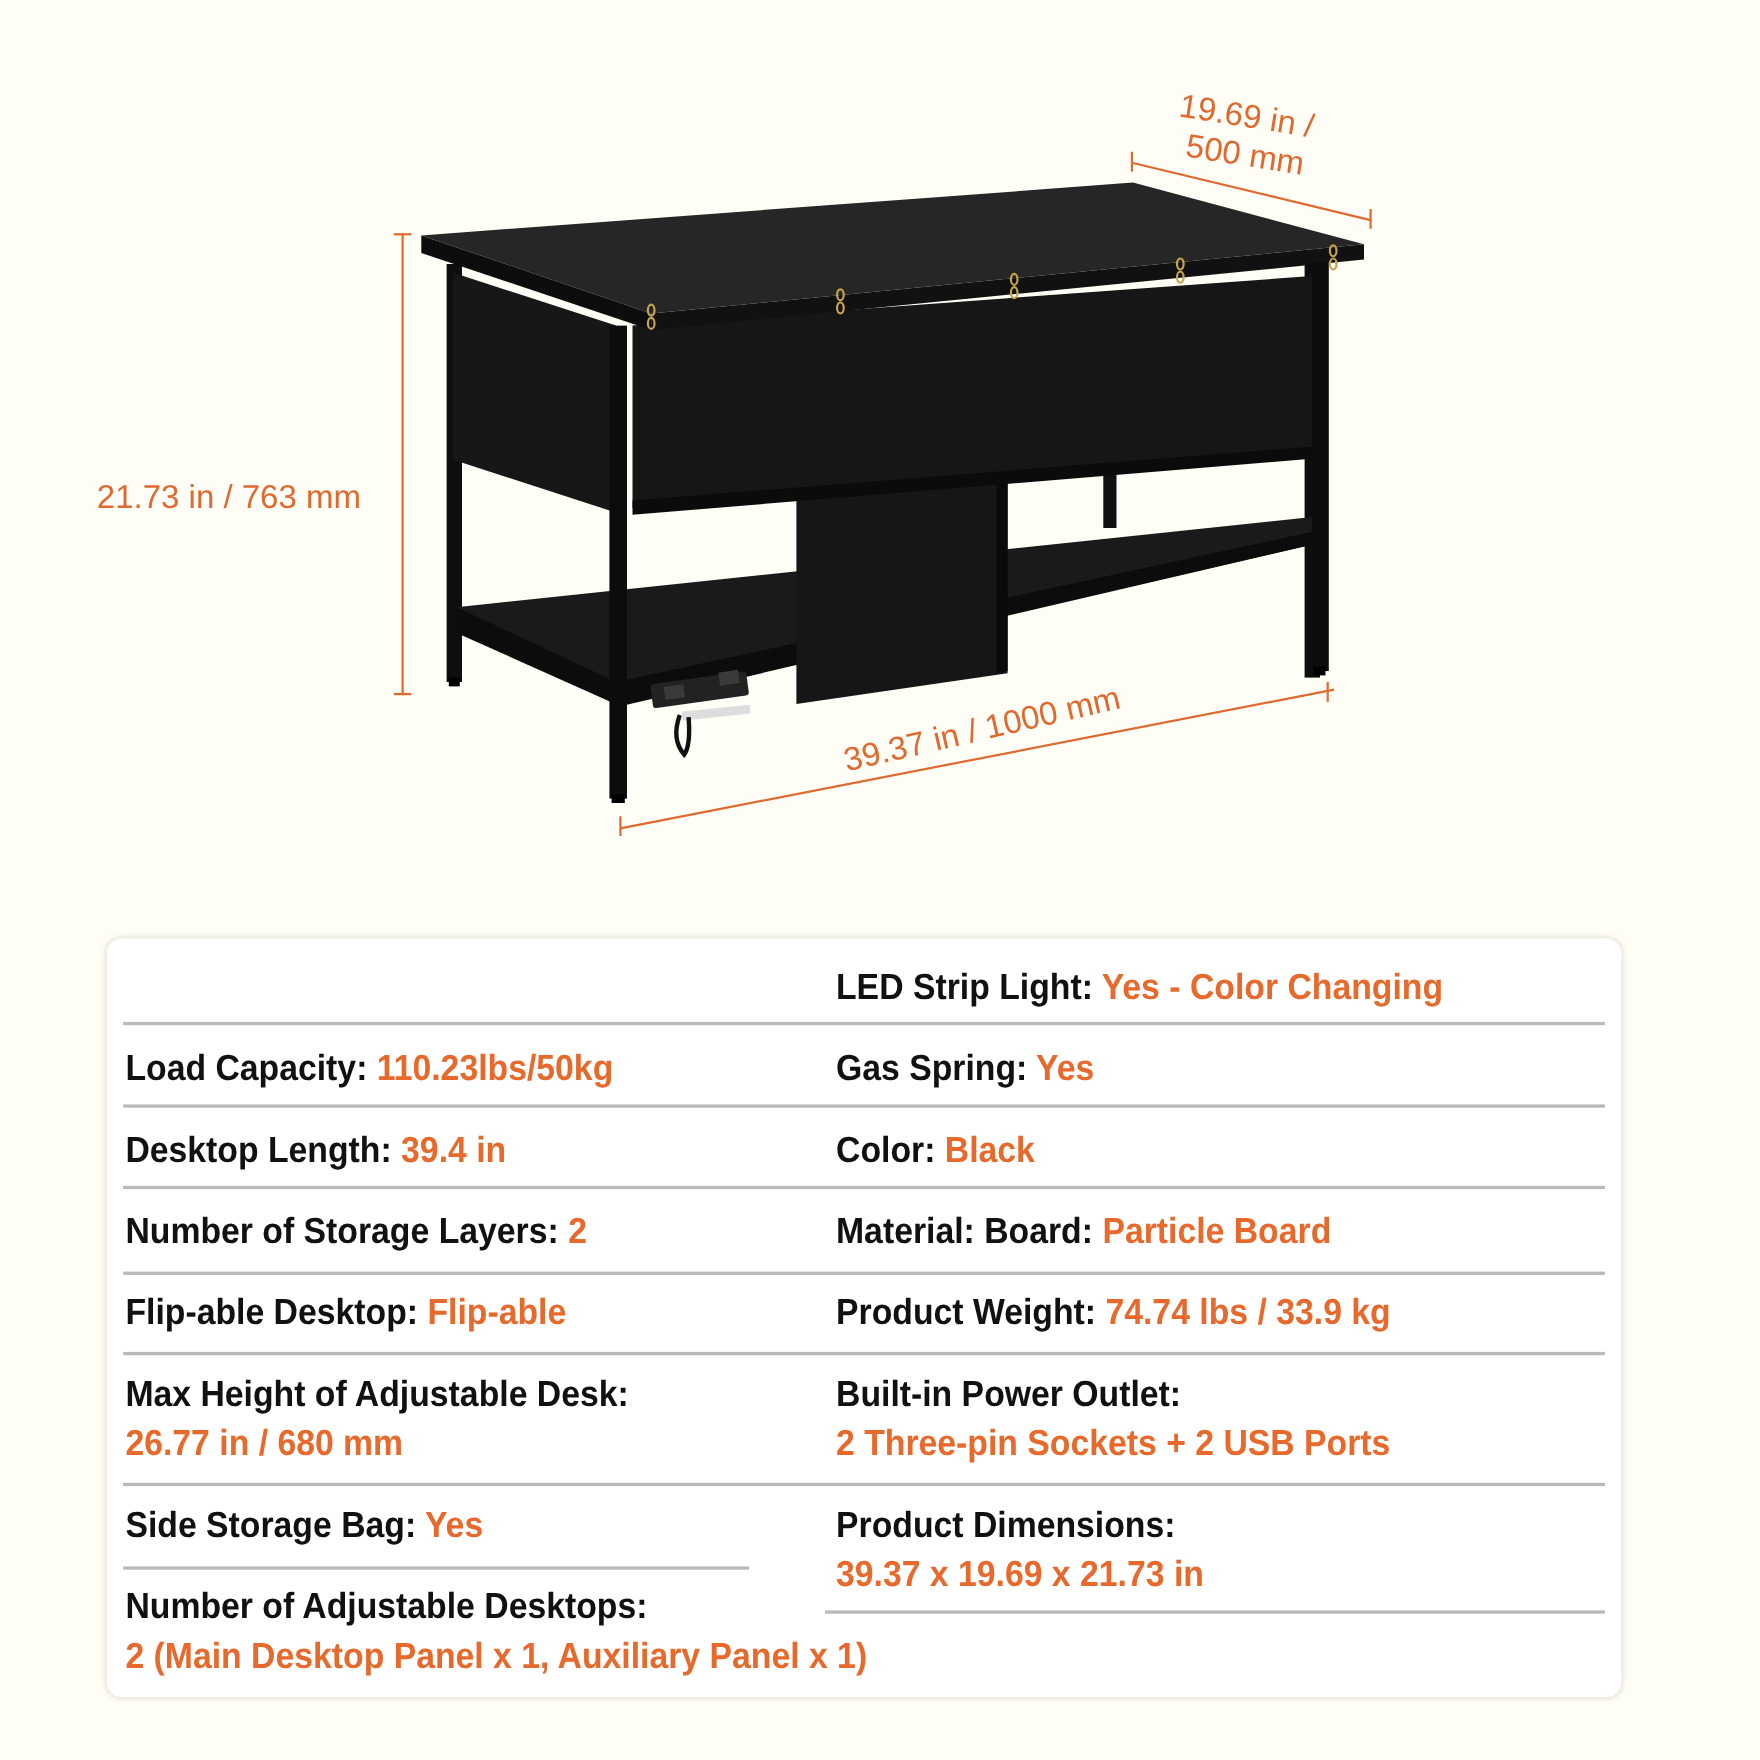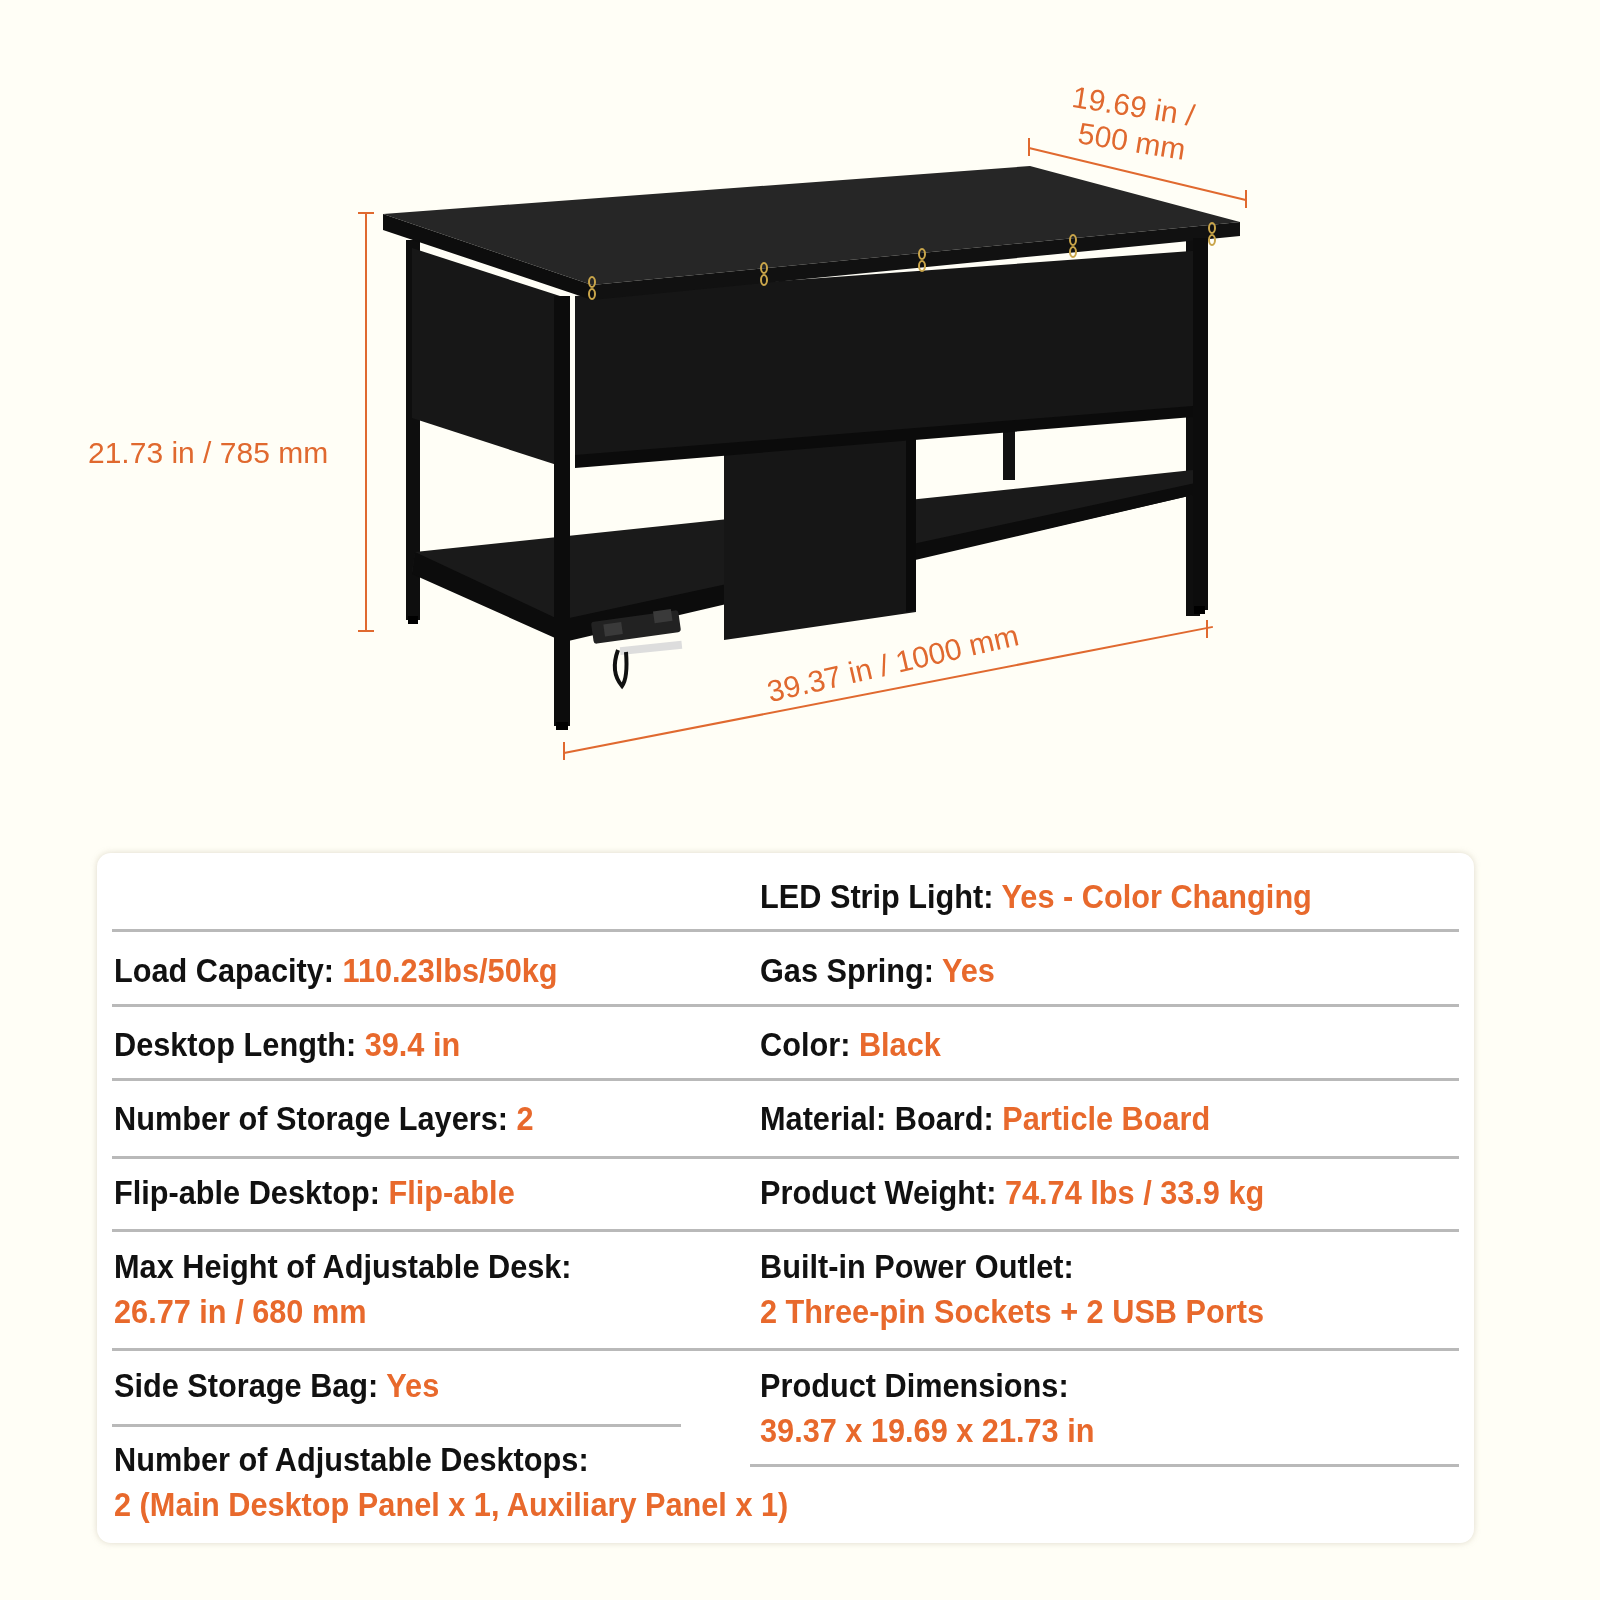--- a/index.html
+++ b/index.html
@@ -125,21 +125,21 @@
 </svg>
 
 <div class="dim-label" style="left:1075px; top:80px; transform: rotate(9deg); transform-origin:0 0; text-align:center;">
   <span>19.69 in /</span><br>
   <span style="padding-left:8px;">500 mm</span>
 </div>
 <div class="dim-line" style="left:1029px; top:147px; width:224px; height:2px; transform: rotate(13.5deg);"></div>
 <div class="tick" style="left:1028px; top:138px; width:2px; height:18px;"></div>
 <div class="tick" style="left:1245px; top:190px; width:2px; height:18px;"></div>
 
-<div class="dim-label" style="left:88px; top:436px;">21.73 in / 785 mm</div>
+<div class="dim-label" style="left:88px; top:436px;">21.73 in / 763 mm</div>
 <div class="tick" style="left:365px; top:212px; width:2px; height:420px;"></div>
 <div class="tick" style="left:358px; top:212px; width:16px; height:2px;"></div>
 <div class="tick" style="left:358px; top:630px; width:16px; height:2px;"></div>
 
 <div class="dim-label" style="left:764px; top:676px; transform: rotate(-13deg); transform-origin:0 0;">39.37 in / 1000 mm</div>
 <div class="dim-line" style="left:564px; top:752px; width:661px; height:2px; transform: rotate(-11deg);"></div>
 <div class="tick" style="left:563px; top:742px; width:2px; height:18px;"></div>
 <div class="tick" style="left:1206px; top:620px; width:2px; height:18px;"></div>
 
 <div class="spec-card"></div>

